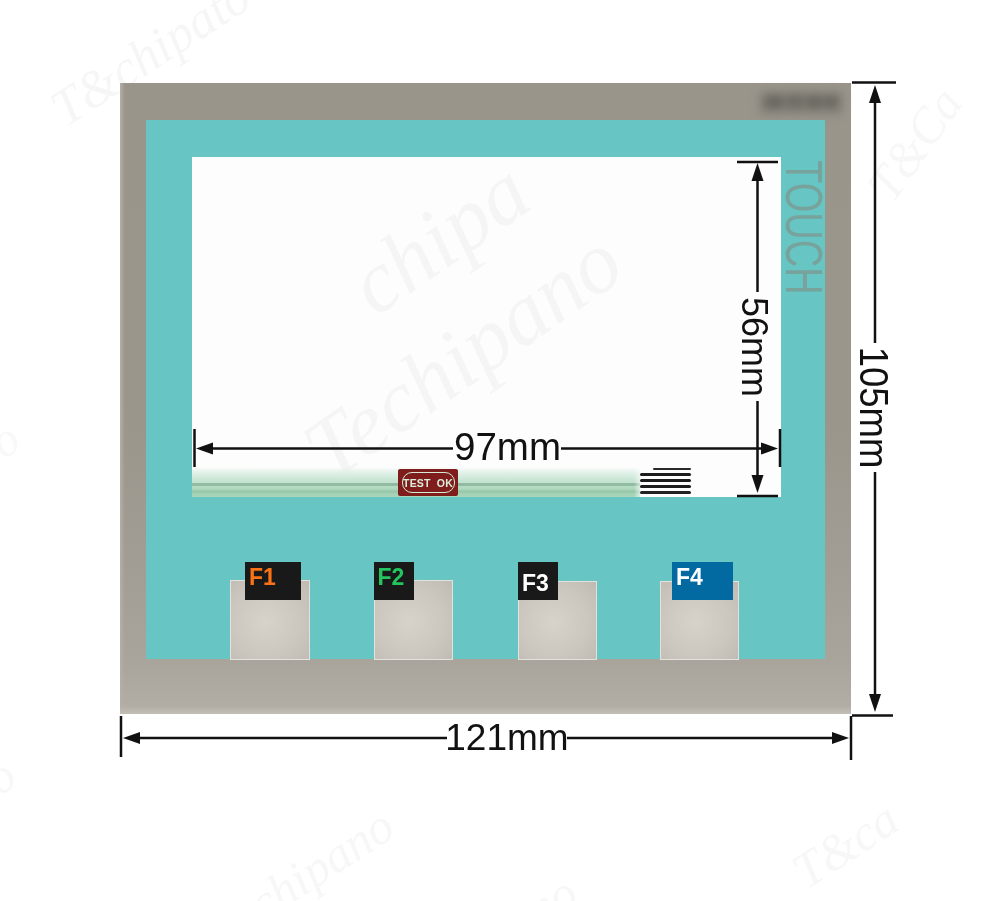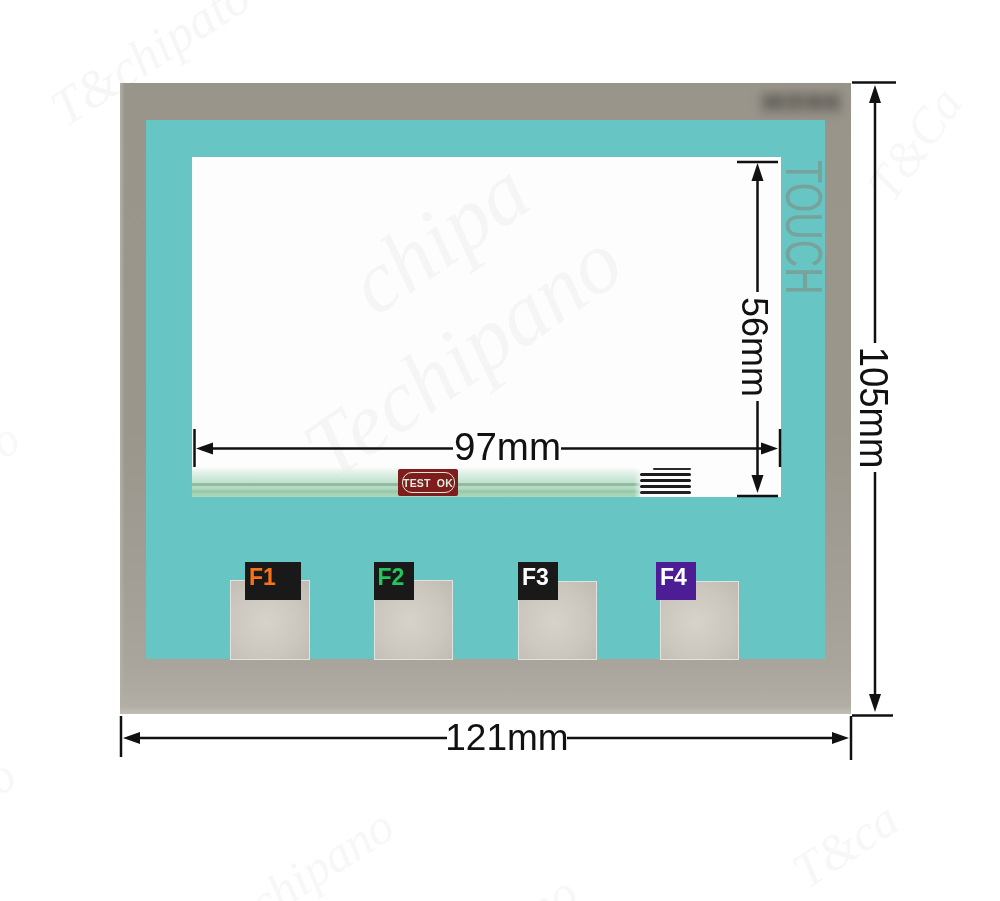--- a/index.html
+++ b/index.html
@@ -79,26 +79,26 @@
 
 <div class="abs" style="left:374px;top:580px;width:79px;height:80px;background:radial-gradient(circle at 45% 52%,#d7d2ca 0%,#cbc6be 58%,#beb9b1 100%);box-shadow:inset 0 0 0 1px #e4e2dc;"></div>
 
 <div class="abs" style="left:373.5px;top:562px;width:40px;height:37.5px;background:#191919;color:#22c55e;font-size:23px;font-weight:bold;">
     <span style="position:absolute;left:4px;top:2px;">F2</span>
   </div>
 
 <div class="abs" style="left:518px;top:581px;width:79px;height:79px;background:radial-gradient(circle at 45% 52%,#d7d2ca 0%,#cbc6be 58%,#beb9b1 100%);box-shadow:inset 0 0 0 1px #e4e2dc;"></div>
 
 <div class="abs" style="left:518px;top:562px;width:40px;height:37.5px;background:#191919;color:#ffffff;font-size:23px;font-weight:bold;">
-    <span style="position:absolute;left:4px;top:2px;">F3</span>
+    <span style="position:absolute;left:4px;top:8px;">F3</span>
   </div>
 
 <div class="abs" style="left:660px;top:581px;width:79px;height:79px;background:radial-gradient(circle at 45% 52%,#d7d2ca 0%,#cbc6be 58%,#beb9b1 100%);box-shadow:inset 0 0 0 1px #e4e2dc;"></div>
 
-<div class="abs" style="left:656px;top:562px;width:40px;height:37.5px;background:#4c1d95;color:#ffffff;font-size:23px;font-weight:bold;">
+<div class="abs" style="left:672px;top:562px;width:61px;height:37.5px;background:#0369a1;color:#ffffff;font-size:23px;font-weight:bold;">
     <span style="position:absolute;left:4px;top:2px;">F4</span>
   </div>
 
 <svg class="abs" style="left:0;top:0;" width="1000" height="901" viewBox="0 0 1000 901">
   <g stroke="#111111" stroke-width="2.5" fill="none">
 
     <line x1="194.5" y1="429" x2="194.5" y2="467"></line>
 
     <line x1="208" y1="448.5" x2="453" y2="448.5"></line>
 

